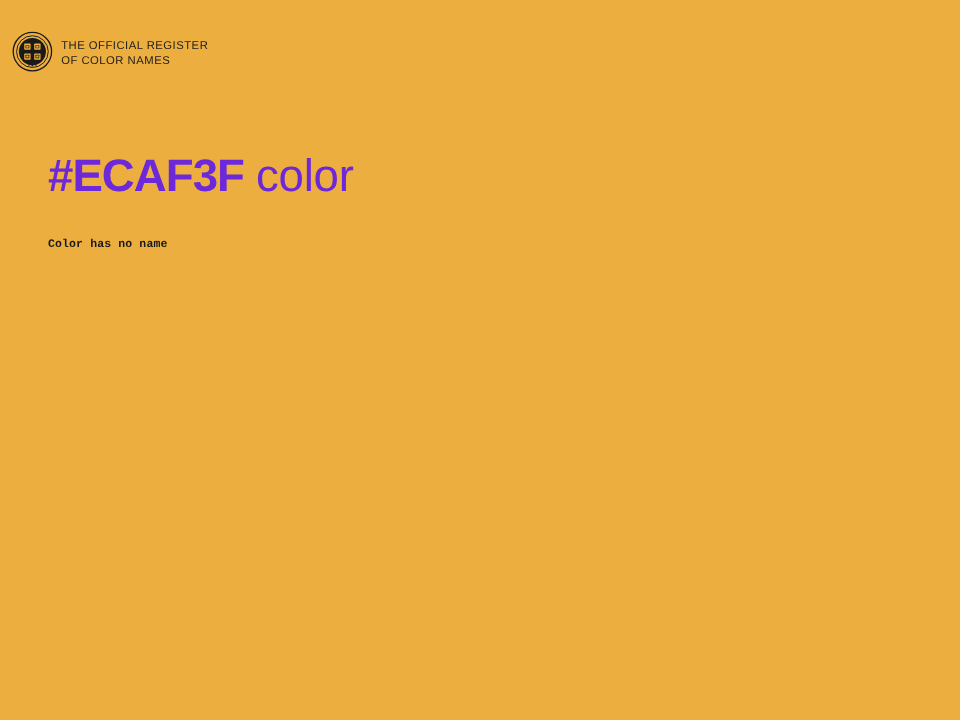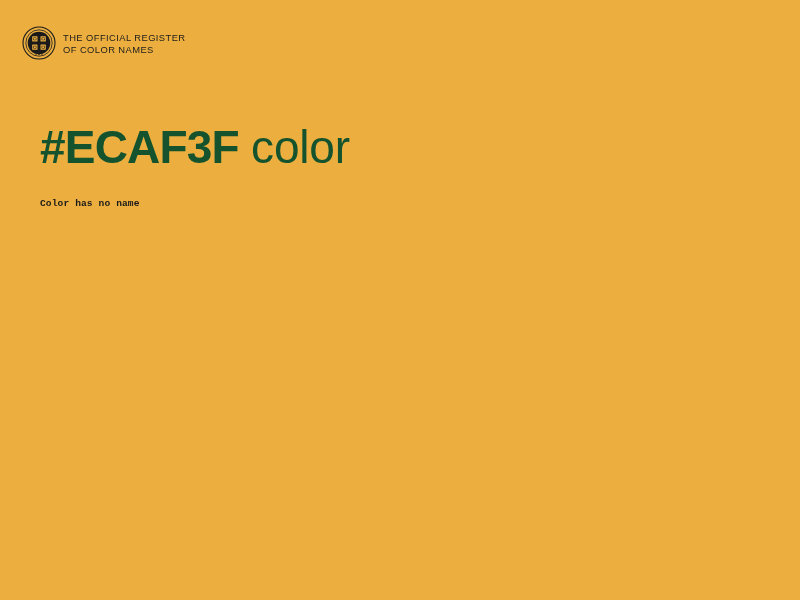--- a/index.html
+++ b/index.html
@@ -21,21 +21,21 @@
     position: relative;
     width: 800px;
     height: 600px;
     background: #ECAF3F;
     box-sizing: border-box;
   }
 
   
   .brand {
     position: absolute;
-    left: 22px;
+    left: 10px;
     top: 26px;
     display: flex;
     align-items: center;
     gap: 7px;
   }
 
   .brand-seal {
     width: 34px;
     height: 34px;
     flex: 0 0 34px;
@@ -62,24 +62,24 @@
   .content {
     position: absolute;
     left: 40px;
     top: 124px;
     width: 720px;
   }
 
   .color-title {
     margin: 0;
     font-family: "Liberation Sans", sans-serif;
-    font-size: 46px;
+    font-size: 38px;
     line-height: 46px;
     letter-spacing: -0.6px;
-    color: #14532d;
+    color: #6d28d9;
     font-weight: 400;
     white-space: nowrap;
   }
 
   .color-title .hex {
     font-weight: 700;
     letter-spacing: -0.8px;
   }
 
   .color-title .suffix {

